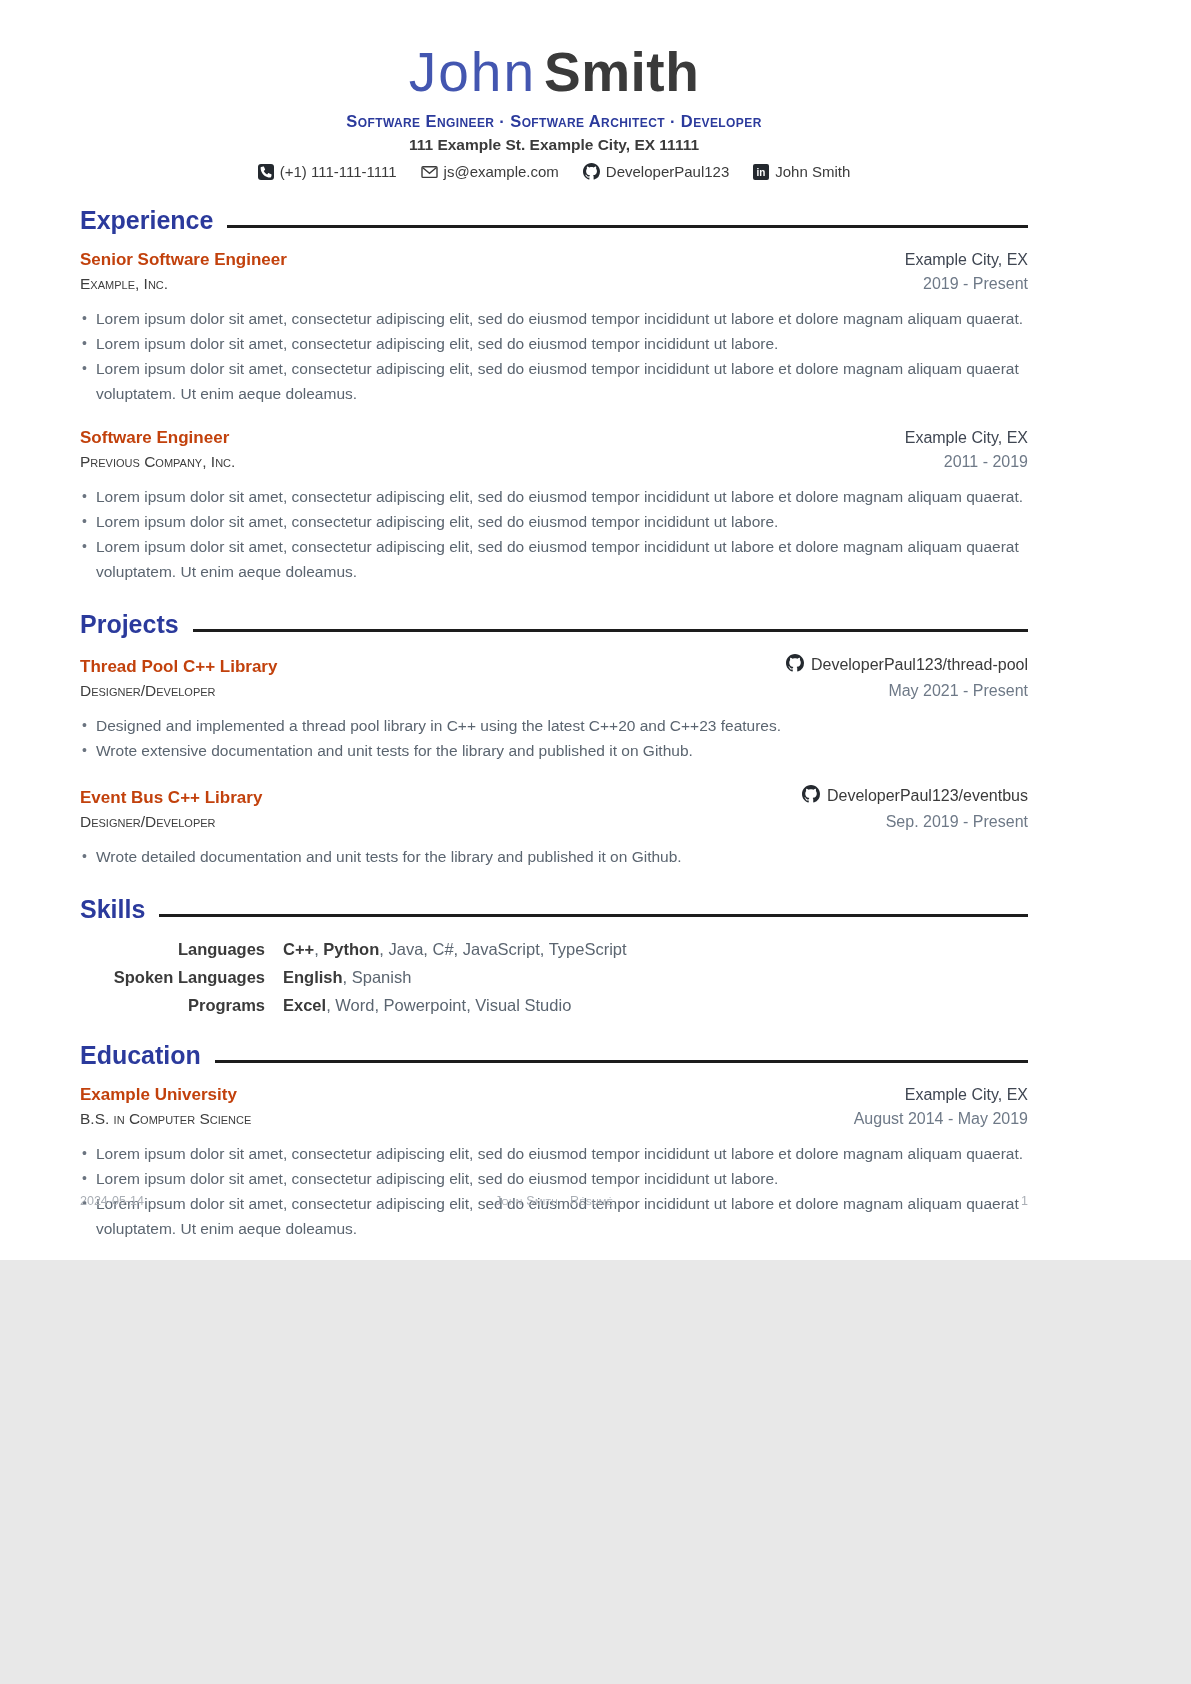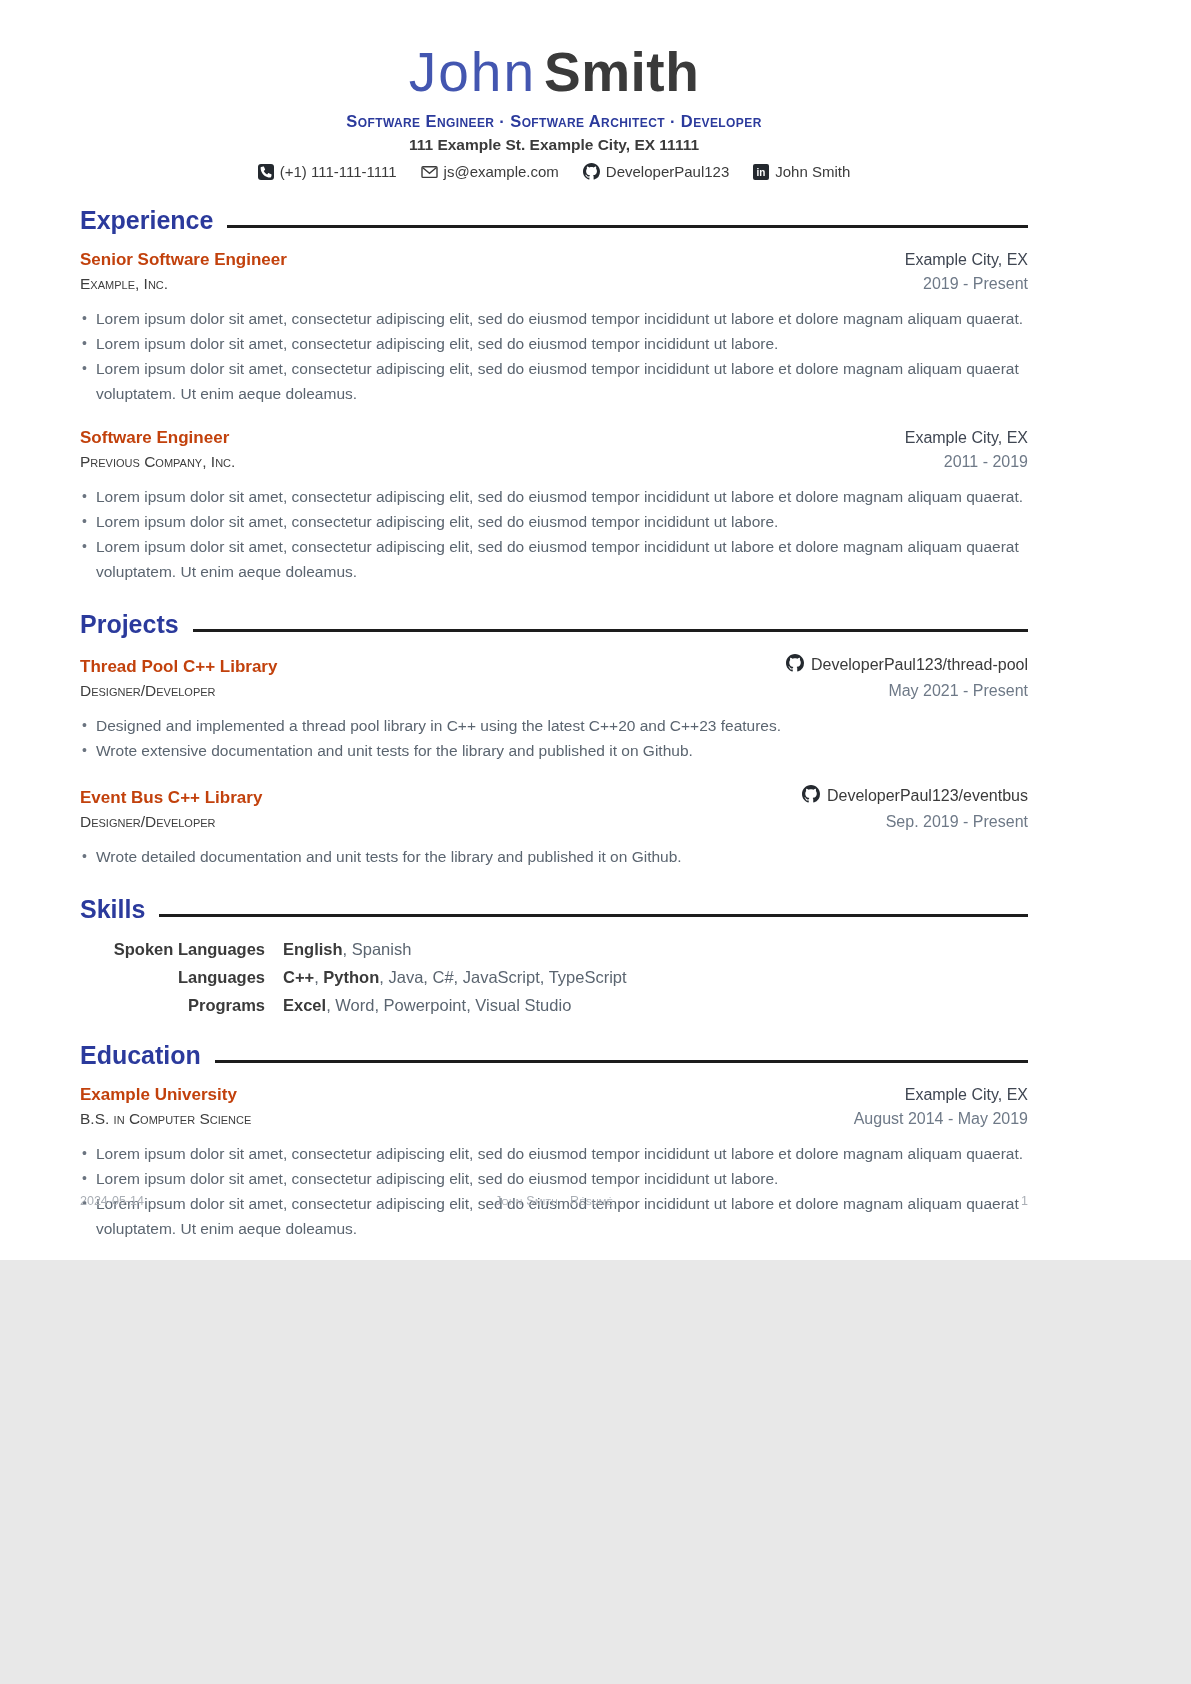--- a/index.html
+++ b/index.html
@@ -226,26 +226,26 @@
     </section>
 
     <section class="section">
       <div class="sec-head">
         <span class="sec-title">Skills</span>
         <span class="sec-rule"></span>
       </div>
 
       <div class="skills-block">
         <div class="skill-row">
+          <span class="skill-label">Languages</span>
+          <span class="skill-val"><span class="seg-b">C++</span><span>, </span><span class="seg-b">Python</span><span>, Java, C#, JavaScript, TypeScript</span></span>
+        </div>
+        <div class="skill-row">
           <span class="skill-label">Spoken Languages</span>
           <span class="skill-val"><span class="seg-b">English</span><span>, Spanish</span></span>
-        </div>
-        <div class="skill-row">
-          <span class="skill-label">Languages</span>
-          <span class="skill-val"><span class="seg-b">C++</span><span>, </span><span class="seg-b">Python</span><span>, Java, C#, JavaScript, TypeScript</span></span>
         </div>
         <div class="skill-row">
           <span class="skill-label">Programs</span>
           <span class="skill-val"><span class="seg-b">Excel</span><span>, Word, Powerpoint, Visual Studio</span></span>
         </div>
       </div>
     </section>
 
     <section class="section">
       <div class="sec-head">

